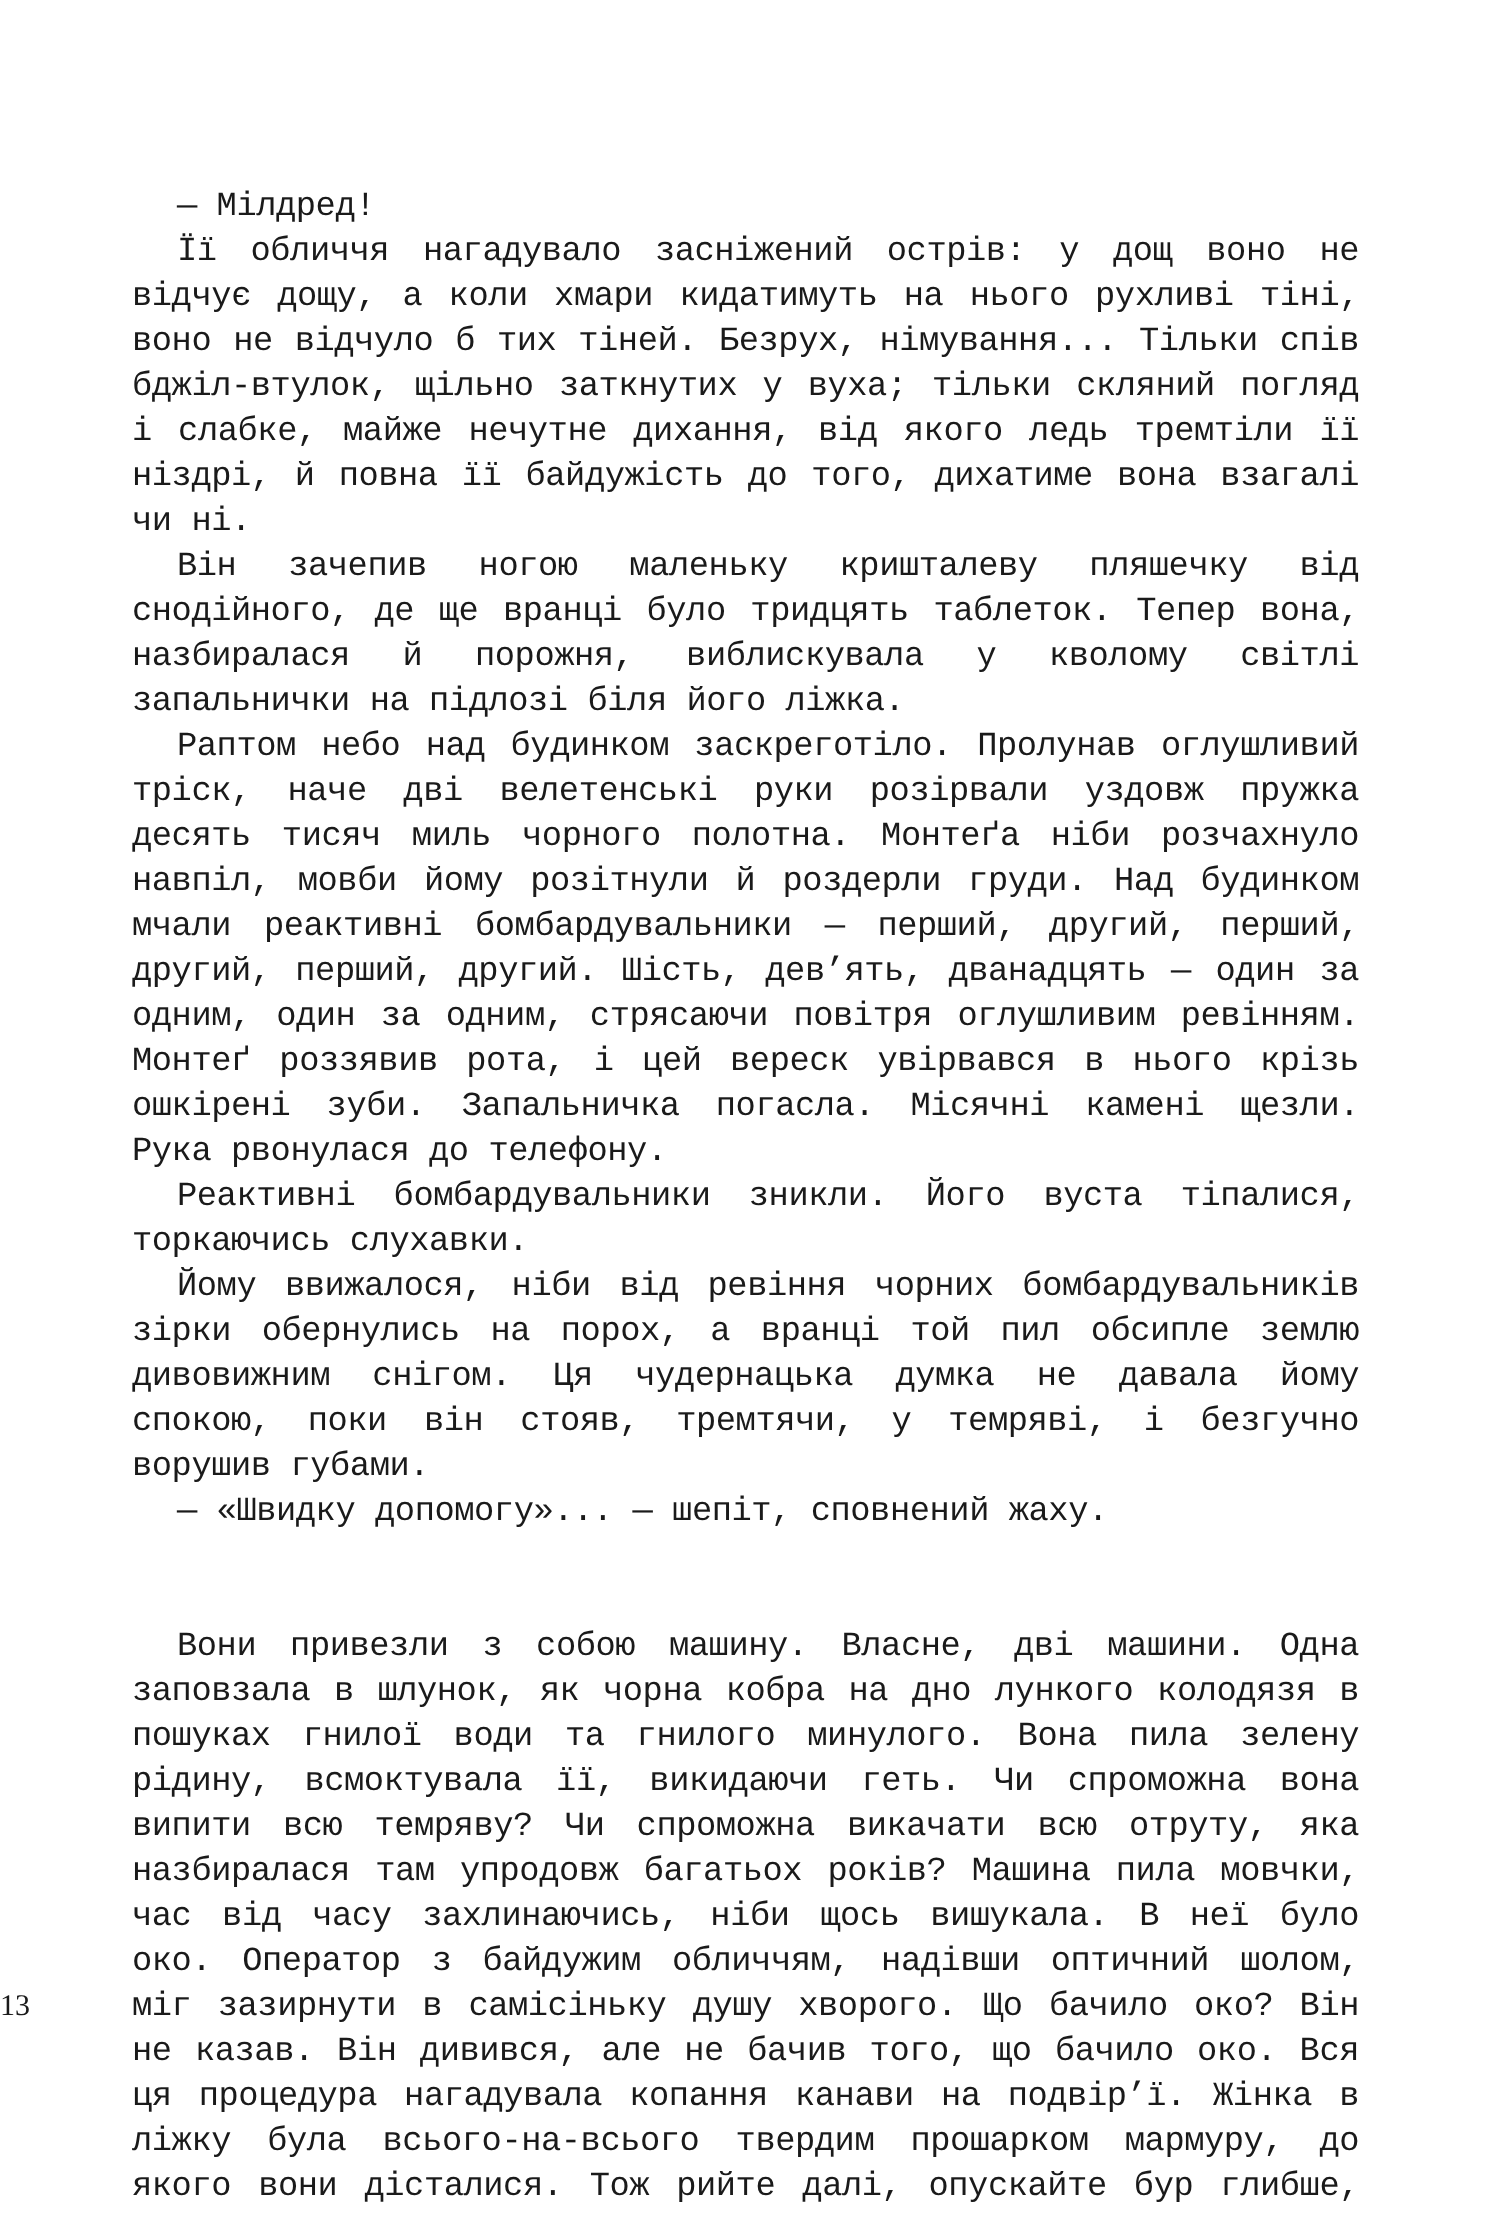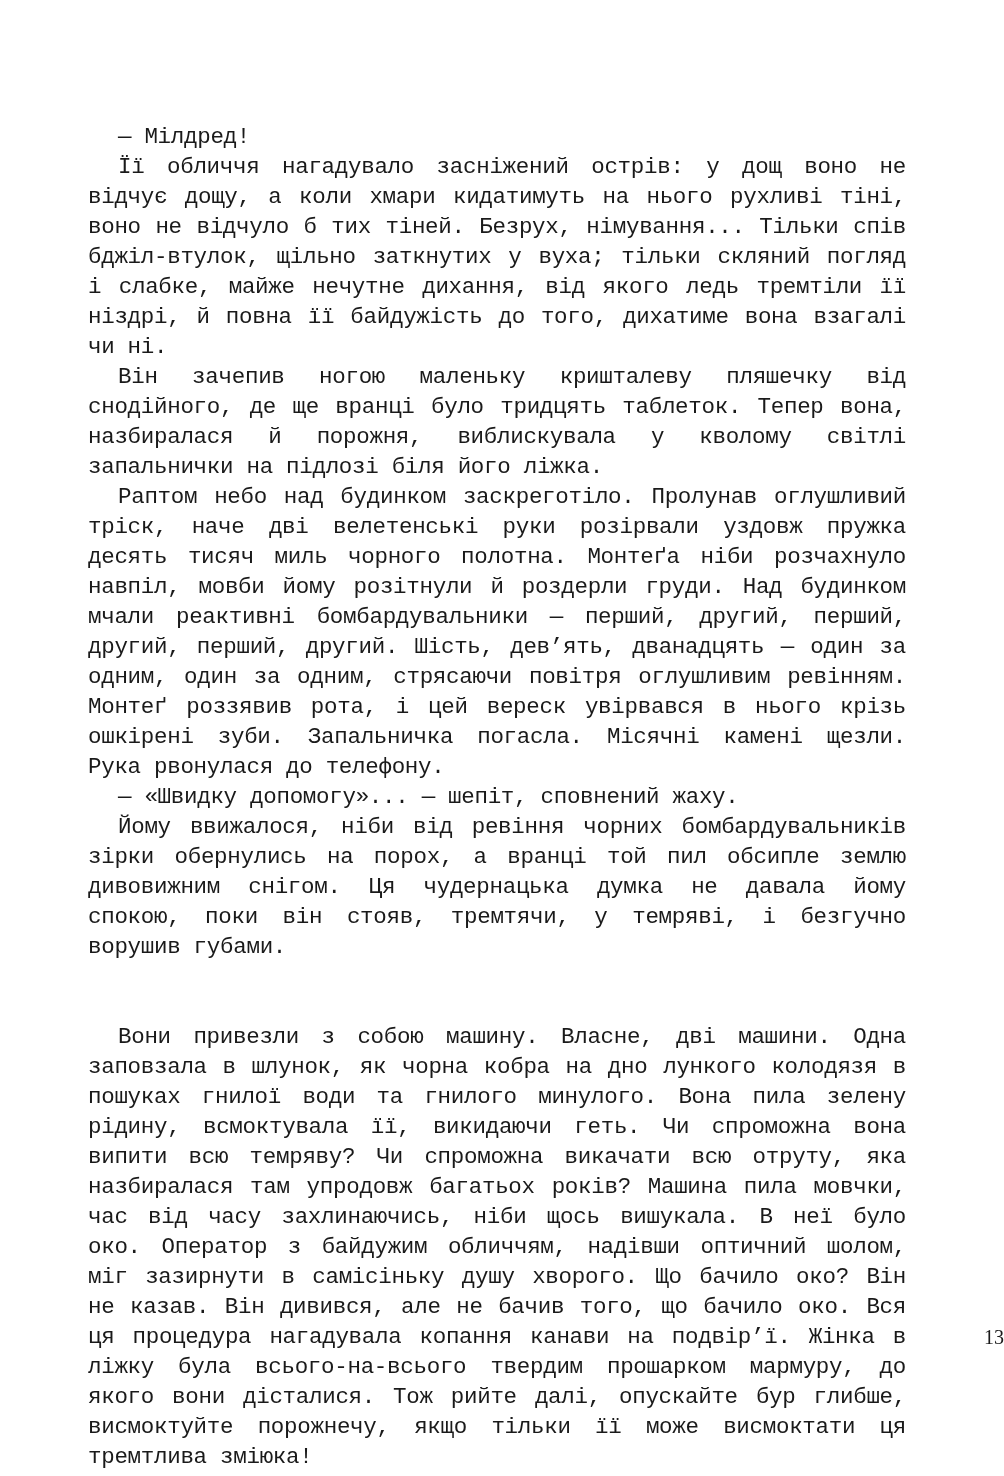--- a/index.html
+++ b/index.html
@@ -6,32 +6,33 @@
   body { width: 1004px; height: 1476px; position: relative; overflow: hidden; }
   .page {
     position: absolute; left: 88px; top: 122px; width: 818px;
     font-family: Liberation Mono, monospace;
     font-size: 22.5px; line-height: 30px; color: #1a1a1a;
     letter-spacing: -0.3px;
   }
   .p { margin: 0; text-indent: 30px; text-align: justify; text-align-last: left; }
   .gap { height: 30px; }
   .pagenum {
-    position: absolute; left: 0; width: 1004px; top: 1326px; text-align: right;
+    position: absolute; left: 0; width: 1004px; top: 1326px; text-align: left;
     font-family: "Liberation Serif", "DejaVu Serif", serif; font-size: 20px; color: #1a1a1a;
   }
 </style>
 </head>
 <body>
 
 <div class="page">
   <p class="p">— Мілдред!</p>
   <p class="p">Її обличчя нагадувало засніжений острів: у дощ воно не відчує дощу, а коли хмари кидатимуть на нього рухливі тіні, воно не відчуло б тих тіней. Безрух, німування... Тільки спів бджіл-втулок, щільно заткнутих у вуха; тільки скляний погляд і слабке, майже нечутне дихання, від якого ледь тремтіли її ніздрі, й повна її байдужість до того, дихатиме вона взагалі чи ні.</p>
   <p class="p">Він зачепив ногою маленьку кришталеву пляшечку від снодійного, де ще вранці було тридцять таблеток. Тепер вона, назбиралася й порожня, виблискувала у кволому світлі запальнички на підлозі біля його ліжка.</p>
   <p class="p">Раптом небо над будинком заскреготіло. Пролунав оглушливий тріск, наче дві велетенські руки розірвали уздовж пружка десять тисяч миль чорного полотна. Монтеґа ніби розчахнуло навпіл, мовби йому розітнули й роздерли груди. Над будинком мчали реактивні бомбардувальники — перший, другий, перший, другий, перший, другий. Шість, дев’ять, дванадцять — один за одним, один за одним, стрясаючи повітря оглушливим ревінням. Монтеґ роззявив рота, і цей вереск увірвався в нього крізь ошкірені зуби. Запальничка погасла. Місячні камені щезли. Рука рвонулася до телефону.</p>
+  <p class="p">Реактивні бомбардувальники зникли. Його вуста тіпалися, торкаючись слухавки.</p>
+  <p class="p">Йому ввижалося, ніби від ревіння чорних бомбардувальників зірки обернулись на порох, а вранці той пил обсипле землю дивовижним снігом. Ця чудернацька думка не давала йому спокою, поки він стояв, тремтячи, у темряві, і безгучно ворушив губами.</p>
   <p class="p">— «Швидку допомогу»... — шепіт, сповнений жаху.</p>
-  <p class="p">Йому ввижалося, ніби від ревіння чорних бомбардувальників зірки обернулись на порох, а вранці той пил обсипле землю дивовижним снігом. Ця чудернацька думка не давала йому спокою, поки він стояв, тремтячи, у темряві, і безгучно ворушив губами.</p>
   <div class="gap"></div>
   <div class="gap"></div>
   <p class="p">Вони привезли з собою машину. Власне, дві машини. Одна заповзала в шлунок, як чорна кобра на дно лункого колодязя в пошуках гнилої води та гнилого минулого. Вона пила зелену рідину, всмоктувала її, викидаючи геть. Чи спроможна вона випити всю темряву? Чи спроможна викачати всю отруту, яка назбиралася там упродовж багатьох років? Машина пила мовчки, час від часу захлинаючись, ніби щось вишукала. В неї було око. Оператор з байдужим обличчям, надівши оптичний шолом, міг зазирнути в самісіньку душу хворого. Що бачило око? Він не казав. Він дивився, але не бачив того, що бачило око. Вся ця процедура нагадувала копання канави на подвір’ї. Жінка в ліжку була всього-на-всього твердим прошарком мармуру, до якого вони дісталися. Тож рийте далі, опускайте бур глибше, висмоктуйте порожнечу, якщо тільки її може висмоктати ця тремтлива змiюка!</p>
 </div>
 
 <div class="pagenum">13</div>
 
 </body></html>

